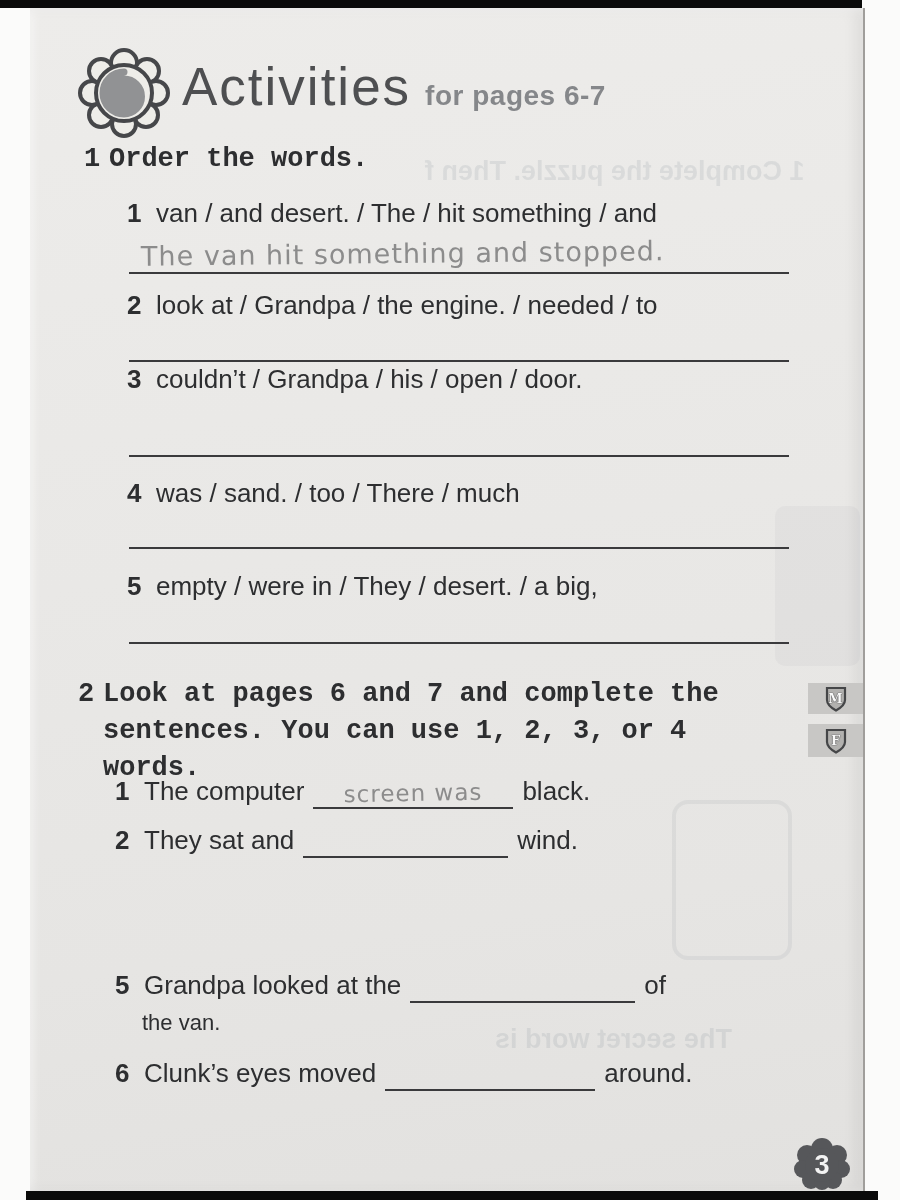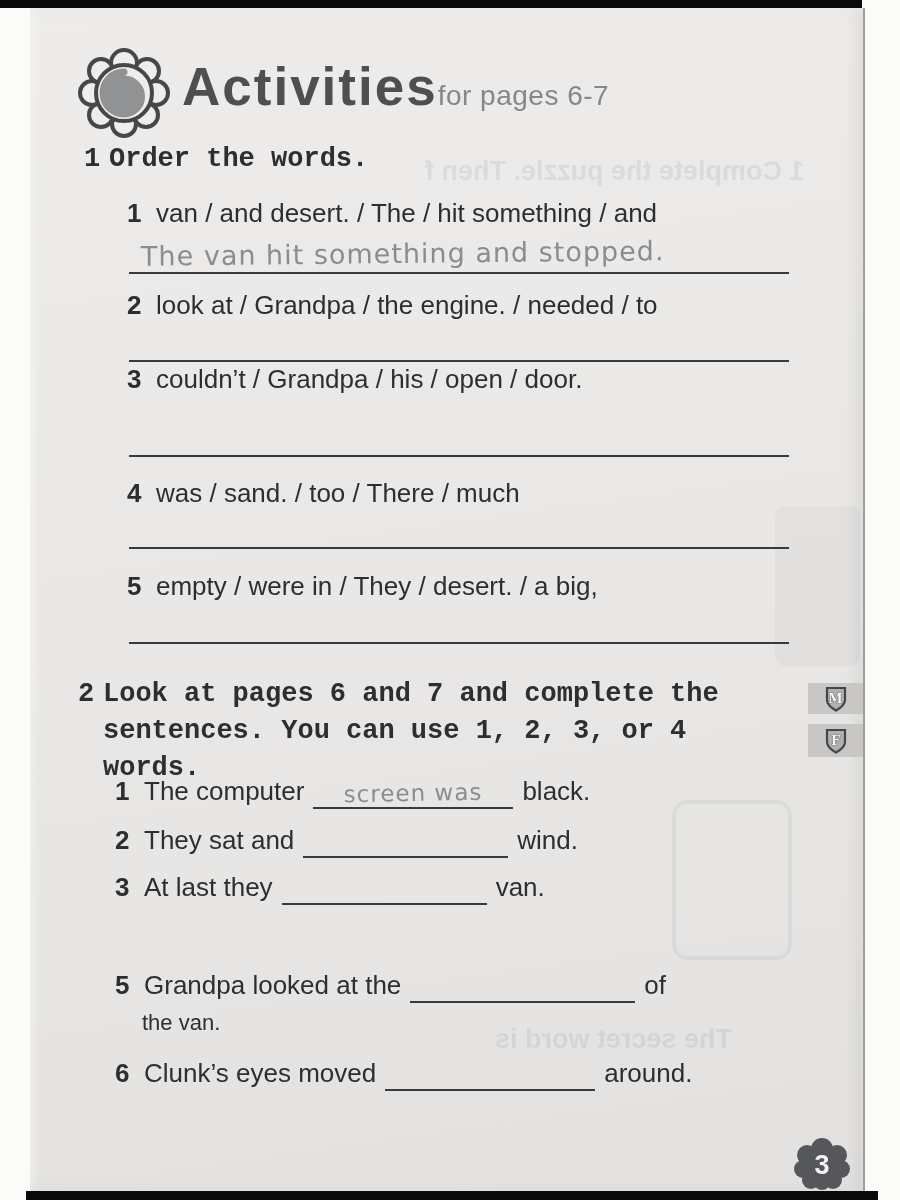--- a/index.html
+++ b/index.html
@@ -14,22 +14,22 @@
   
   .page {
     position:absolute; left:30px; top:8px; width:833px; height:1183px;
     background:linear-gradient(172deg,#edecea 0%, #e9e8e6 45%, #e6e5e3 75%, #e2e1df 100%);
     border-right:2px solid #a09e9b;
     box-shadow: inset -8px 0 14px rgba(0,0,0,0.06), inset 3px 2px 10px rgba(255,255,255,0.5);
   }
   
   .logo { position:absolute; left:48px; top:40px; width:92px; height:92px; }
   .title-row { position:absolute; left:152px; top:48px; display:flex; align-items:baseline; white-space:nowrap; }
-  .title { font-size:53px; font-weight:bold; color:#4e4f51; letter-spacing:2px; }
-  .subtitle { font-size:28px; font-weight:normal; color:#85878a; letter-spacing:0.5px; }
+  .title { font-size:53px; font-weight:normal; color:#4e4f51; letter-spacing:2px; }
+  .subtitle { font-size:28px; font-weight:bold; color:#85878a; margin-left:14px; letter-spacing:0.5px; }
   
   .ex-header { position:absolute; font-weight:bold; font-size:27px; color:#2d2e30;font-family:Liberation Mono, monospace; }
   .exnum { display:inline-block; width:25px; vertical-align:top; }
   #ex1-header { left:54px; top:136px; }
   #ex2-header { left:48px; top:668px; line-height:37px; }
   #ex2-header .ex-title { display:inline-block; width:620px; vertical-align:top; }
   
   .e1row { position:absolute; left:97px; font-size:26px; color:#2d2e30; white-space:nowrap; }
   .e1row .inum { font-weight:bold; display:inline-block; width:29px; }
   .ansline { position:absolute; left:99px; width:660px; height:0; border-bottom:2px solid #3a3a3c; }
@@ -153,23 +153,20 @@
   </div>
 
   <div class="e2row" style="top:768px">
     <span class="inum">1</span><span>The computer</span><span class="blank" style="width:200px"><span class="hw hw-blank">screen was</span></span><span>black.</span>
   </div>
 
   <div class="e2row" style="top:817px">
     <span class="inum">2</span><span>They sat and</span><span class="blank" style="width:205px"><span class="hw hw-blank"></span></span><span>wind.</span>
   </div>
 
-  <div class="e2row" style="top:864px">
-    <span class="inum">3</span><span>At last they</span><span class="blank" style="width:205px"><span class="hw hw-blank"></span></span><span>van.</span>
-  </div>
 
 
   <div class="e2row" style="top:962px">
     <span class="inum">5</span><span>Grandpa looked at the</span><span class="blank" style="width:225px"><span class="hw hw-blank"></span></span><span>of</span>
   </div>
   <div class="e2cont">the van.</div>
 
   <div class="e2row" style="top:1050px">
     <span class="inum">6</span><span>Clunk’s eyes moved</span><span class="blank" style="width:210px"><span class="hw hw-blank"></span></span><span>around.</span>
   </div>

